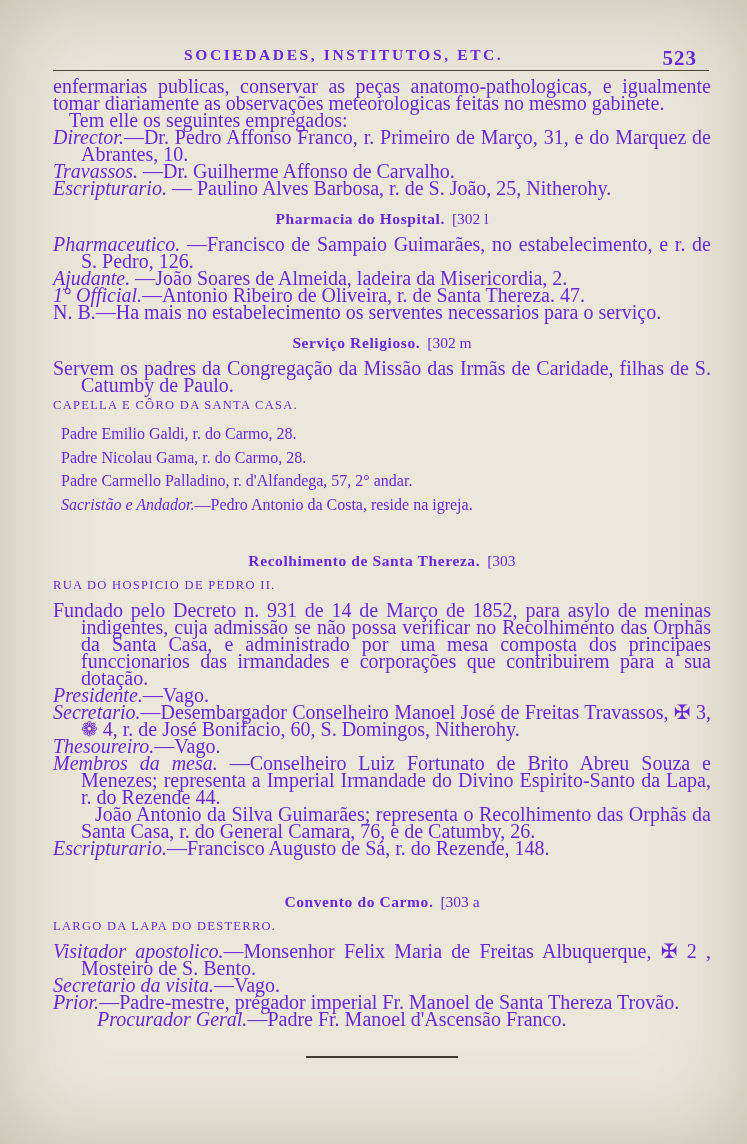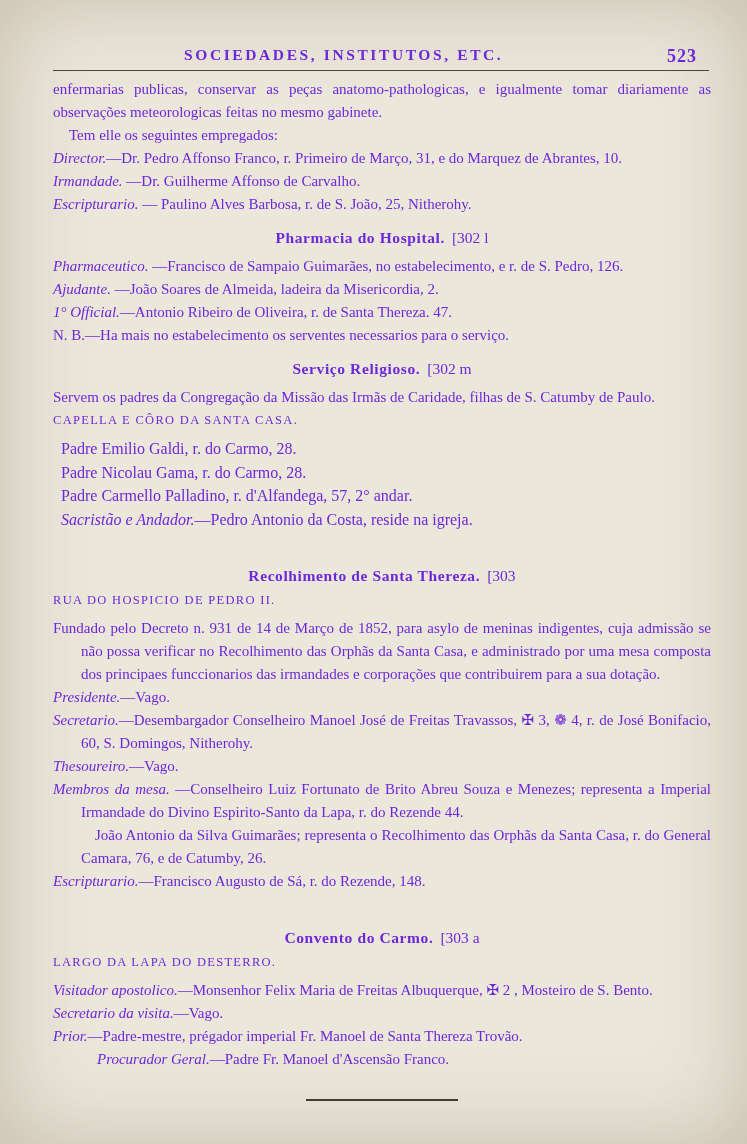--- a/index.html
+++ b/index.html
@@ -17,25 +17,25 @@
     box-shadow: inset 0 0 90px rgba(105,93,70,.30);
   }
 
   .page-header { position: relative; height: 20px; }
   .running-title {
     position: absolute; left: 50%; transform: translateX(-62%);
     font-weight: bold; font-size: 15.5px; letter-spacing: 2.6px; white-space: nowrap;
   }
   .page-number {
     position: absolute; right: 14px; top: 0;
-    font-weight: bold; font-size: 18px; letter-spacing: 1px;
+    font-weight: bold; font-size: 21px; letter-spacing: 1px;
   }
   .header-rule { border-top: 1.5px solid #4c4538; margin: 4px 2px 7px 0; }
 
-  .para { font-size: 15px; line-height: 23px; text-align: justify; }
+  .para { font-size: 20px; line-height: 17px; text-align: justify; }
   .hang { padding-left: 28px; text-indent: -28px; }
   .indent { text-indent: 16px; }
   .para i { font-style: italic; }
 
   .section-heading {
     text-align: center; font-size: 15.5px; font-weight: normal;
     margin: 13px 0 8px;
   }
   .section-heading b { font-weight: bold; letter-spacing: .6px; }
   .section-heading .ref { margin-left: 7px; }
@@ -66,21 +66,21 @@
     <span class="page-number">523</span>
   </header>
   <div class="header-rule"></div>
 
   <main>
 
     <p class="para">enfermarias publicas, conservar as peças anatomo-pathologicas, e igualmente tomar diariamente as observações meteorologicas feitas no mesmo gabinete.</p>
     <p class="para indent">Tem elle os seguintes empregados:</p>
 
     <p class="para hang"><i>Director.</i><span>—Dr. Pedro Affonso Franco, r. Primeiro de Março, 31, e do Marquez de Abrantes, 10.</span></p>
-    <p class="para hang"><i>Irmandade.</i><span> —Dr. Guilherme Affonso de Carvalho.</span></p>
+    <p class="para hang"><i>Travassos.</i><span> —Dr. Guilherme Affonso de Carvalho.</span></p>
     <p class="para hang"><i>Escripturario.</i><span> — Paulino Alves Barbosa, r. de S. João, 25, Nitherohy.</span></p>
 
     <h2 class="section-heading"><b>Pharmacia do Hospital.</b><span class="ref">[302 l</span></h2>
 
     <p class="para hang"><i>Pharmaceutico.</i><span> —Francisco de Sampaio Guimarães, no estabelecimento, e r. de S. Pedro, 126.</span></p>
     <p class="para hang"><i>Ajudante.</i><span> —João Soares de Almeida, ladeira da Misericordia, 2.</span></p>
     <p class="para hang"><i>1° Official.</i><span>—Antonio Ribeiro de Oliveira, r. de Santa Thereza. 47.</span></p>
     <p class="para hang"><i></i><span>N. B.—Ha mais no estabelecimento os serventes necessarios para o serviço.</span></p>
 
     <h2 class="section-heading"><b>Serviço Religioso.</b><span class="ref">[302 m</span></h2>

